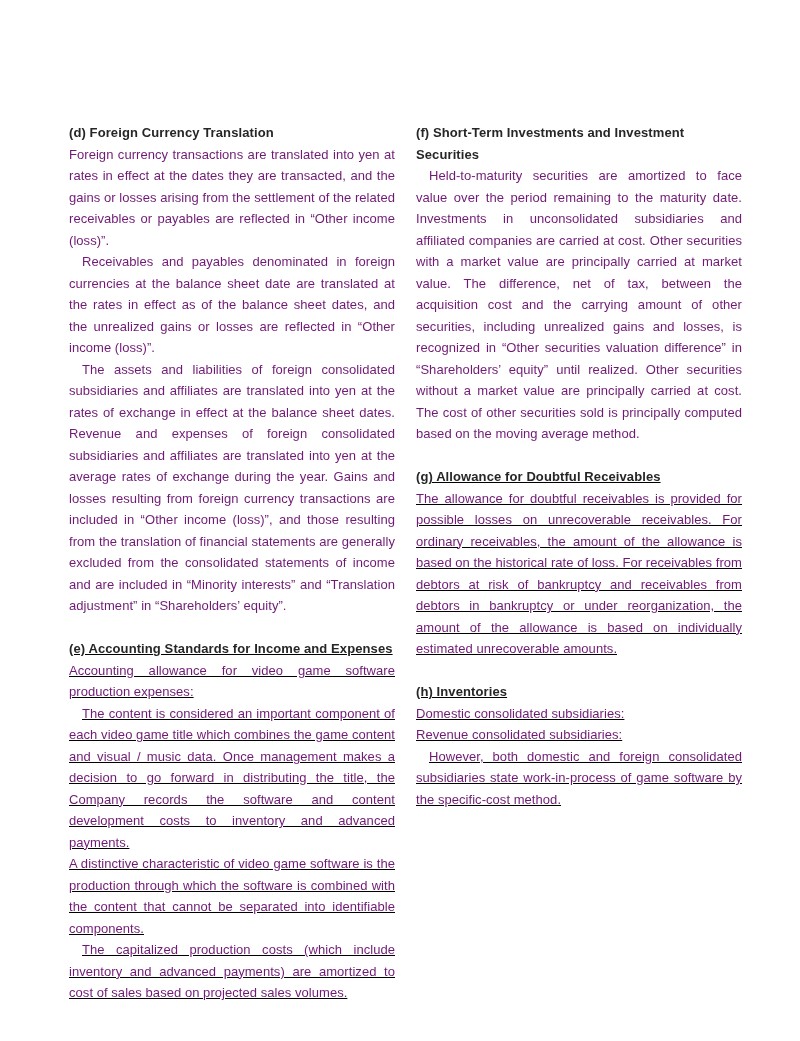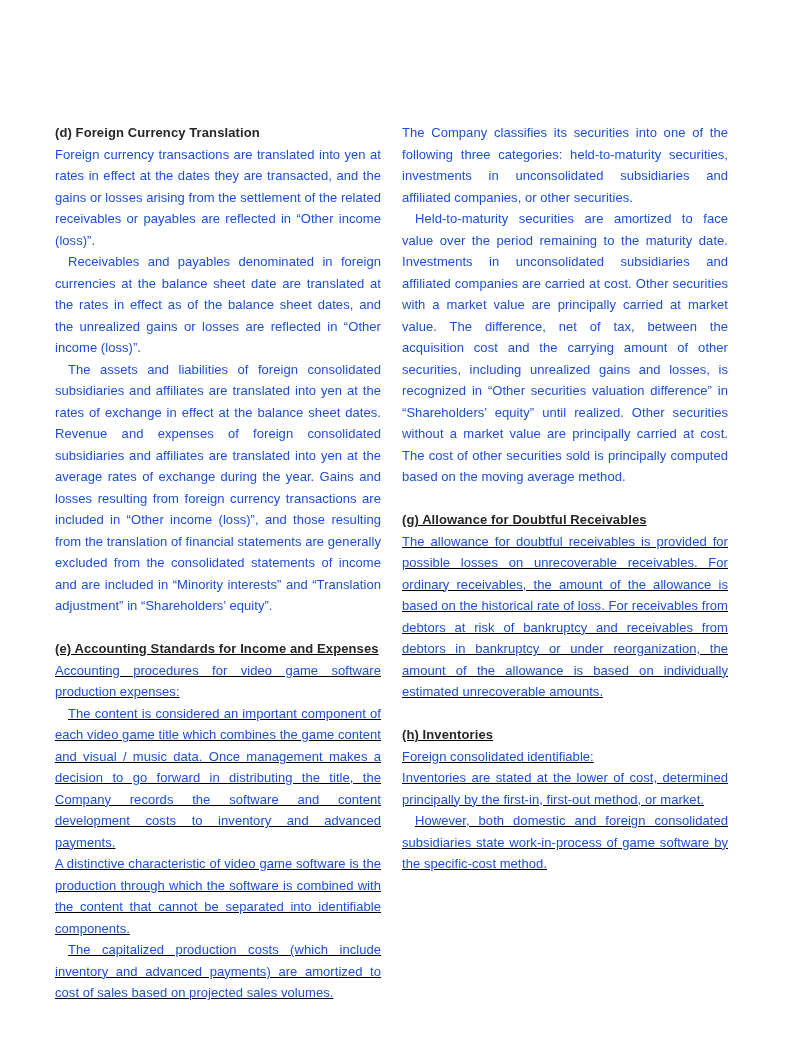--- a/index.html
+++ b/index.html
@@ -10,21 +10,21 @@
   body {
     width: 800px;
     height: 1041px;
     position: relative;
     font-family: "Liberation Sans", sans-serif;
     -webkit-font-smoothing: antialiased;
   }
   .content {
     position: absolute;
     top: 122px;
-    left: 55px;
+    left: 69px;
     width: 672px;
     display: flex;
     gap: 21px;
     justify-content: space-between;
   }
   .column {
     width: 326px;
     flex: 0 0 326px;
   }
   .section + .section {
@@ -36,21 +36,21 @@
     font-size: 13px;
     line-height: 21.5px;
     font-weight: bold;
     color: #262626;
     letter-spacing: 0.1px;
   }
   p.body-para {
     margin: 0;
     font-size: 13px;
     line-height: 21.5px;
-    color: #1d4ed8;
+    color: #701a75;
     text-align: justify;
     letter-spacing: 0.05px;
   }
   p.body-para.indent {
     text-indent: 13px;
   }
   .page-number {
     position: absolute;
     left: 55px;
     top: 1037px;
@@ -68,44 +68,44 @@
 
     <div class="section">
       <h2 class="section-heading">(d) Foreign Currency Translation</h2>
       <p class="body-para">Foreign currency transactions are translated into yen at rates in effect at the dates they are transacted, and the gains or losses arising from the settlement of the related receivables or payables are reflected in “Other income (loss)”.</p>
       <p class="body-para indent">Receivables and payables denominated in foreign currencies at the balance sheet date are translated at the rates in effect as of the balance sheet dates, and the unrealized gains or losses are reflected in “Other income (loss)”.</p>
       <p class="body-para indent">The assets and liabilities of foreign consolidated subsidiaries and affiliates are translated into yen at the rates of exchange in effect at the balance sheet dates. Revenue and expenses of foreign consolidated subsidiaries and affiliates are translated into yen at the average rates of exchange during the year. Gains and losses resulting from foreign currency transactions are included in “Other income (loss)”, and those resulting from the translation of financial statements are generally excluded from the consolidated statements of income and are included in “Minority interests” and “Translation adjustment” in “Shareholders’ equity”.</p>
     </div>
 
     <div class="section">
       <h2 class="section-heading">(e) Accounting Standards for Income and Expenses</h2>
-      <p class="body-para">Accounting procedures for video game software production expenses:</p>
+      <p class="body-para">Accounting allowance for video game software production expenses:</p>
       <p class="body-para indent">The content is considered an important component of each video game title which combines the game content and visual / music data. Once management makes a decision to go forward in distributing the title, the Company records the software and content development costs to inventory and advanced payments.</p>
       <p class="body-para">A distinctive characteristic of video game software is the production through which the software is combined with the content that cannot be separated into identifiable components.</p>
       <p class="body-para indent">The capitalized production costs (which include inventory and advanced payments) are amortized to cost of sales based on projected sales volumes.</p>
     </div>
 
   </div>
 
   <div class="column">
 
     <div class="section">
-      <p class="body-para">The Company classifies its securities into one of the following three categories: held-to-maturity securities, investments in unconsolidated subsidiaries and affiliated companies, or other securities.</p>
+      <h2 class="section-heading">(f) Short-Term Investments and Investment Securities</h2>
       <p class="body-para indent">Held-to-maturity securities are amortized to face value over the period remaining to the maturity date. Investments in unconsolidated subsidiaries and affiliated companies are carried at cost. Other securities with a market value are principally carried at market value. The difference, net of tax, between the acquisition cost and the carrying amount of other securities, including unrealized gains and losses, is recognized in “Other securities valuation difference” in “Shareholders’ equity” until realized. Other securities without a market value are principally carried at cost. The cost of other securities sold is principally computed based on the moving average method.</p>
     </div>
 
     <div class="section">
       <h2 class="section-heading">(g) Allowance for Doubtful Receivables</h2>
       <p class="body-para">The allowance for doubtful receivables is provided for possible losses on unrecoverable receivables. For ordinary receivables, the amount of the allowance is based on the historical rate of loss. For receivables from debtors at risk of bankruptcy and receivables from debtors in bankruptcy or under reorganization, the amount of the allowance is based on individually estimated unrecoverable amounts.</p>
     </div>
 
     <div class="section">
       <h2 class="section-heading">(h) Inventories</h2>
-      <p class="body-para">Foreign consolidated identifiable:</p>
-      <p class="body-para">Inventories are stated at the lower of cost, determined principally by the first-in, first-out method, or market.</p>
+      <p class="body-para">Domestic consolidated subsidiaries:</p>
+      <p class="body-para">Revenue consolidated subsidiaries:</p>
       <p class="body-para indent">However, both domestic and foreign consolidated subsidiaries state work-in-process of game software by the specific-cost method.</p>
     </div>
 
   </div>
 
 </div>
 
 <div class="page-number">46</div>
 
 </body></html>

